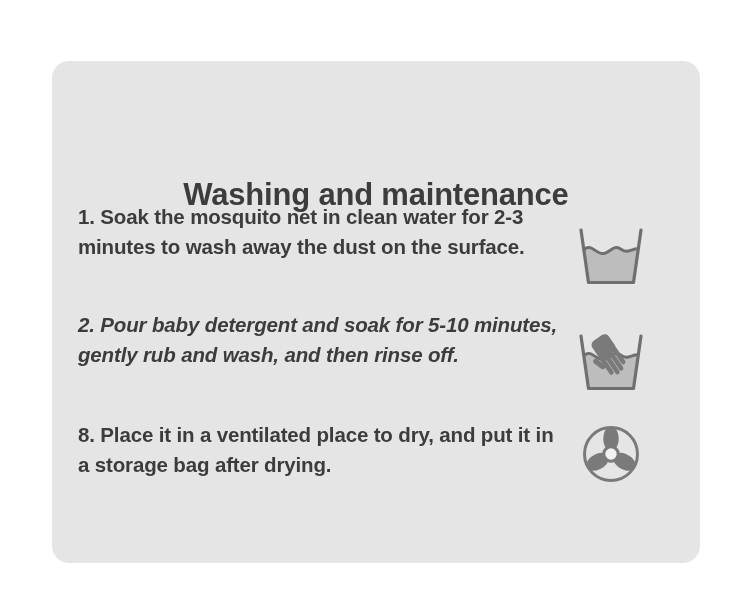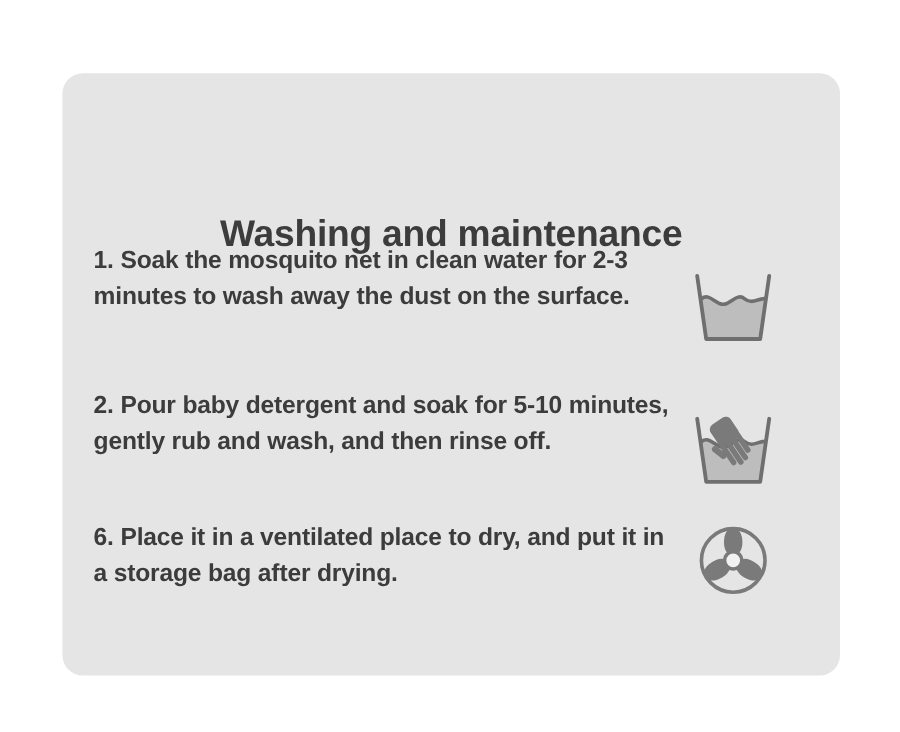--- a/index.html
+++ b/index.html
@@ -48,21 +48,21 @@
   }
 
   .step-row {
     display: flex;
     align-items: flex-start;
     position: relative;
     width: 100%;
   }
 
   .step-row.step-1 { margin-top: 0px; }
-  .step-row.step-2 { margin-top: 33px; }
+  .step-row.step-2 { margin-top: 20px; font-style: italic; }
   .step-row.step-3 { margin-top: 24px; }
 
   .step-text {
     font-size: 20.5px;
     font-weight: 600;
     color: #3c3c3c;
     line-height: 1.47;
     letter-spacing: -0.15px;
     flex: 0 0 480px;
     width: 480px;
@@ -124,21 +124,21 @@
             <rect x="32.8" y="23" width="4.6" height="25" rx="2.3"></rect>
             <rect x="38.0" y="23" width="4.6" height="24" rx="2.3"></rect>
             <rect x="43.2" y="23" width="4.6" height="20" rx="2.3"></rect>
             <rect x="22.0" y="22" width="5.2" height="14" rx="2.6" transform="rotate(-18 24.6 29)"></rect>
           </g>
         </svg>
       </div>
     </div>
 
     <div class="step-row step-3">
-      <div class="step-text">6. Place it in a ventilated place to dry, and put it in a storage bag after drying.</div>
+      <div class="step-text">8. Place it in a ventilated place to dry, and put it in a storage bag after drying.</div>
       <div class="step-icon">
         <svg class="icon-svg" width="62" height="62" viewBox="0 0 62 62" aria-hidden="true">
 
           <circle cx="31" cy="31" r="26.5" fill="none" stroke="#7a7a7a" stroke-width="3"></circle>
 
           <g fill="#7a7a7a">
             <g transform="rotate(0 31 31)">
               <path d="M31 27 C25.5 27, 22.5 21, 23.5 13 C24.2 7.2, 27.3 3.8, 31 3.8 C34.7 3.8, 37.8 7.2, 38.5 13 C39.5 21, 36.5 27, 31 27 Z"></path>
             </g>
             <g transform="rotate(120 31 31)">

